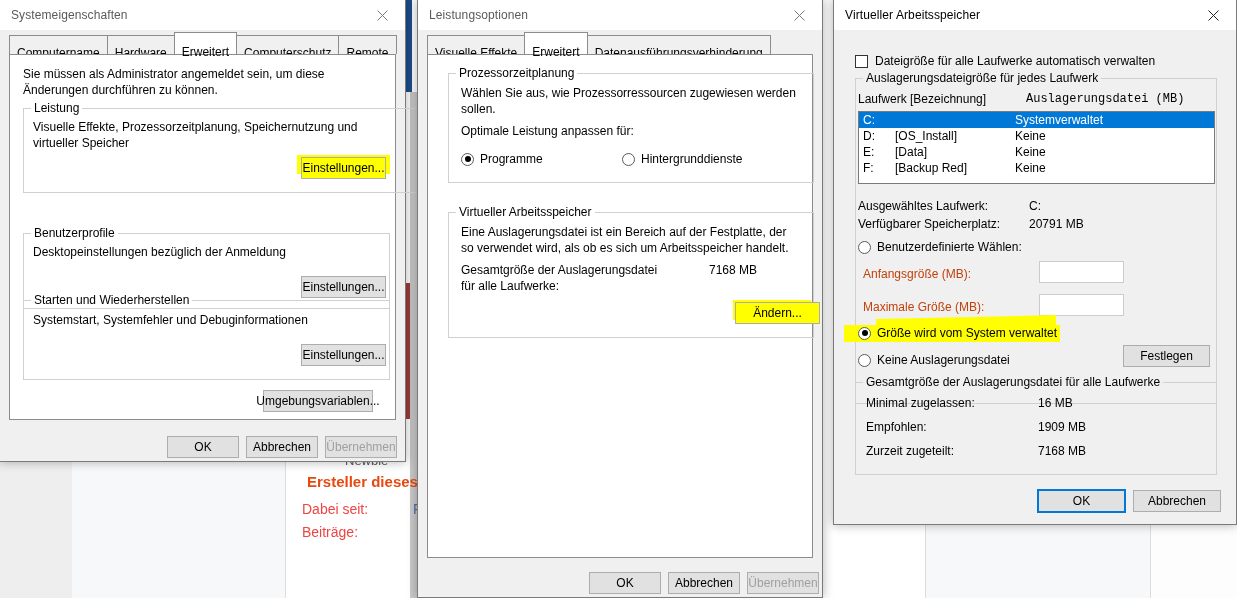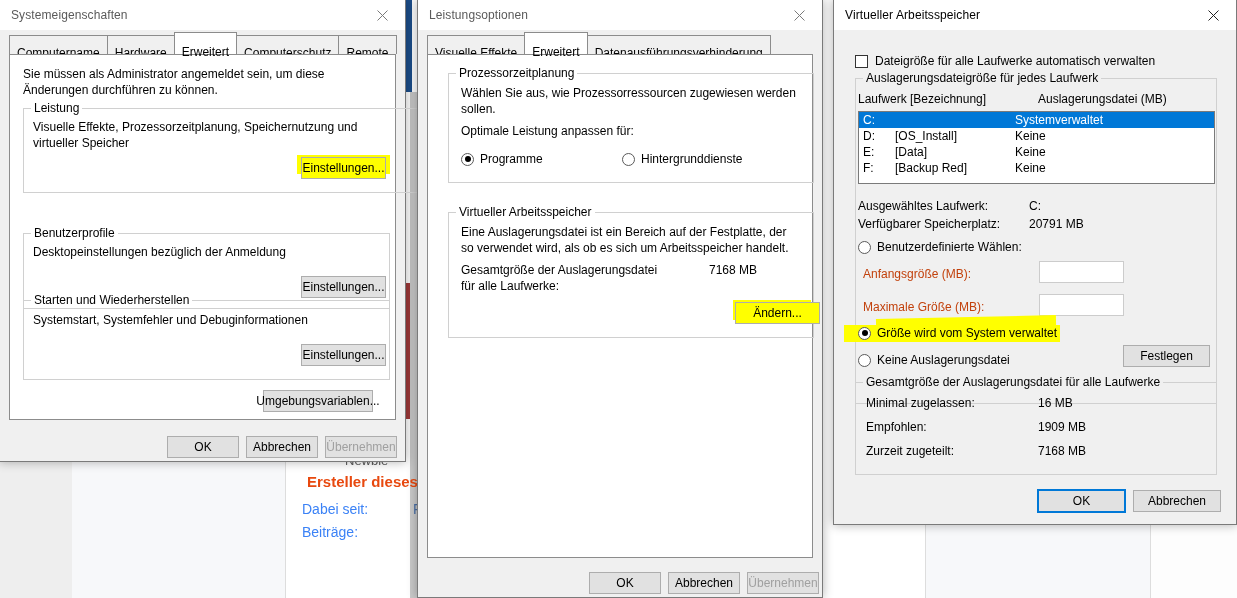--- a/index.html
+++ b/index.html
@@ -108,21 +108,21 @@
   .bg-user-rank {
     color: #5a5a5a;
     font-size: 13px;
   }
   .bg-creator {
     color: #e8490f;
     font-weight: bold;
     font-size: 15px;
   }
   .bg-meta-label {
-    color: #3b82f6;
+    color: #ef4444;
     font-size: 14px;
   }
   .bg-meta-value {
     color: #4a6fa5;
     font-size: 14px;
   }
   .bg-right-text {
     color: #2b6cb8;
     font-size: 16px;
     font-weight: bold;
@@ -520,21 +520,21 @@
 
     <div class="checkbox" style="left:21px; top:24px;">
       <span class="box"></span>
       <span>Dateigröße für alle Laufwerke automatisch verwalten</span>
     </div>
 
     <div class="groupbox onsurface" style="left:21px; top:48px; width:362px; height:326px;">
       <span class="gb-legend">Auslagerungsdateigröße für jedes Laufwerk</span>
 
       <div class="lbl" style="left:2px; top:12px;">Laufwerk [Bezeichnung]</div>
-      <div class="lbl" style="left:182px; top:12px;">Auslagerungsdatei (MB)</div>
+      <div class="lbl" style="left:170px; top:12px;font-family:Liberation Mono, monospace;">Auslagerungsdatei (MB)</div>
 
       <div class="listview" style="left:2px; top:32px; width:357px; height:73px;">
         <div class="lv-row sel">
           <span class="lv-c1">C:</span>
           <span class="lv-c2"></span>
           <span class="lv-c3">Systemverwaltet</span>
         </div>
         <div class="lv-row">
           <span class="lv-c1">D:</span>
           <span class="lv-c2">[OS_Install]</span>

